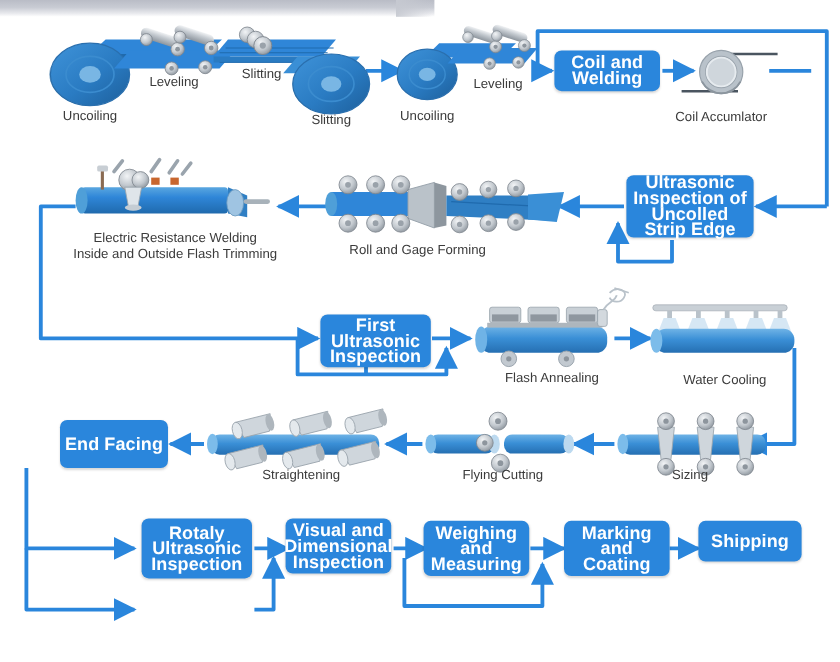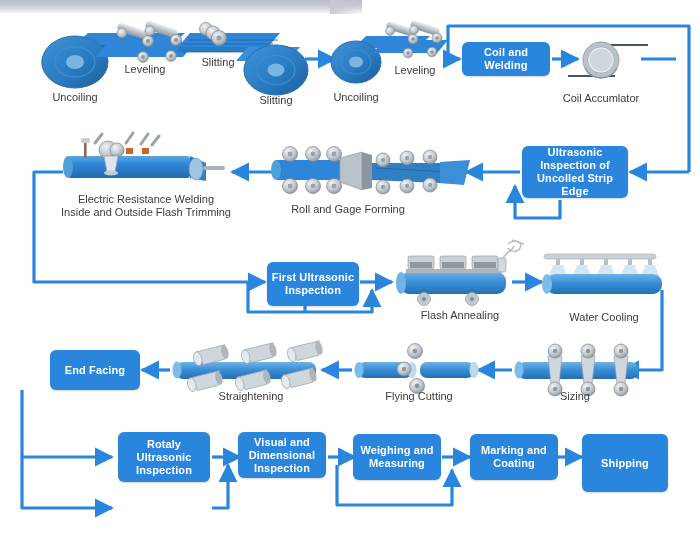--- a/index.html
+++ b/index.html
@@ -12,21 +12,21 @@
   #stage{position:absolute;left:0;top:0;width:700px;height:552px;}
   #svgroot{position:absolute;left:0;top:0;width:700px;height:552px;}
 
   .pbox{
     position:absolute;
     background:#2a86dc;
     border-radius:6px;
     color:#fff;
     display:flex;align-items:center;justify-content:center;
     text-align:center;
-    font-size:11px;
+    font-size:15px;
     line-height:13px;
     font-weight:bold;
     letter-spacing:.1px;
     box-shadow:0 1px 2px rgba(0,0,0,.16);
     z-index:6;
     box-sizing:border-box;
     padding:2px 4px;
   }
   .caption{
     position:absolute;
@@ -434,21 +434,21 @@
   <div class="pbox" style="left:238px;top:432px;width:88px;height:46px;white-space:pre-line;">Visual and
 Dimensional
 Inspection</div>
 
   <div class="pbox" style="left:353px;top:434px;width:88px;height:46px;white-space:pre-line;">Weighing and
 Measuring</div>
 
   <div class="pbox" style="left:470px;top:434px;width:88px;height:46px;white-space:pre-line;">Marking and
 Coating</div>
 
-  <div class="pbox" style="left:582px;top:434px;width:86px;height:58px;">Shipping</div>
+  <div class="pbox" style="left:582px;top:434px;width:86px;height:34px;">Shipping</div>
 
   <div class="caption" style="left:30px;top:91px;width:90px;">Uncoiling</div>
 
   <div class="caption" style="left:110px;top:63px;width:70px;">Leveling</div>
 
   <div class="caption" style="left:185px;top:56px;width:66px;">Slitting</div>
 
   <div class="caption" style="left:238px;top:94px;width:76px;">Slitting</div>
 
   <div class="caption" style="left:318px;top:91px;width:76px;">Uncoiling</div>

